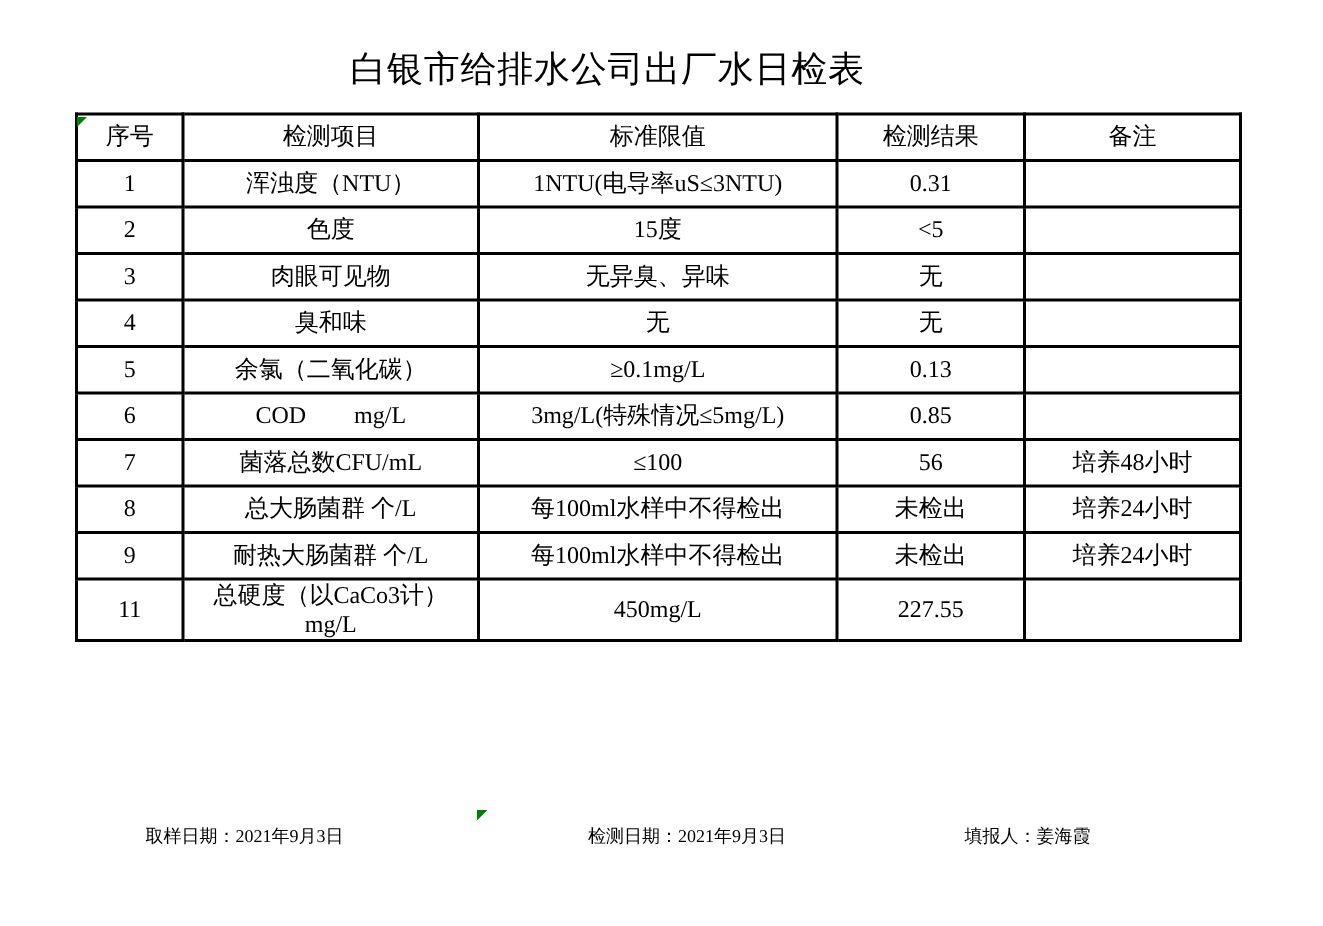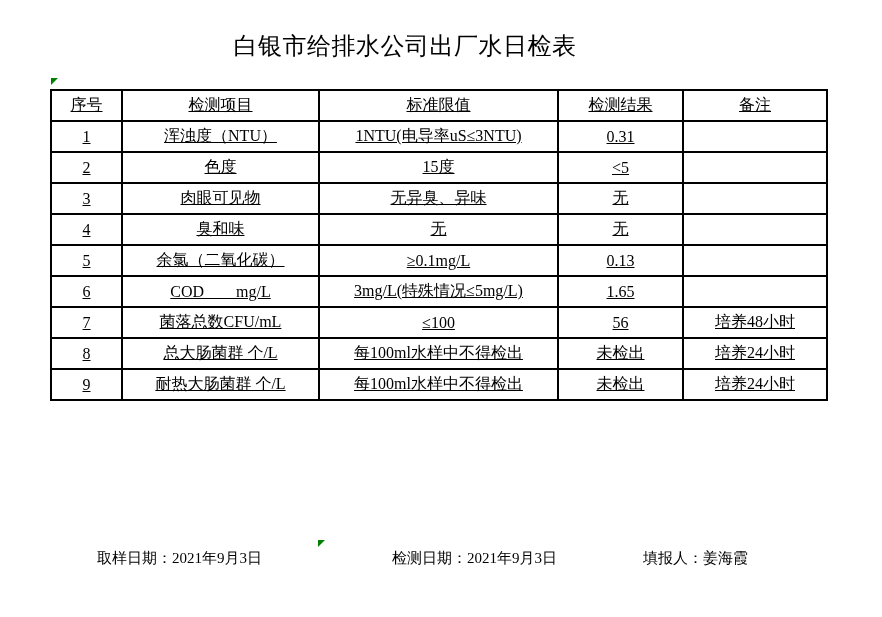--- a/index.html
+++ b/index.html
@@ -23,25 +23,24 @@
     width: 810px;
     margin: 0;
     text-align: center;
     font-size: 24px;
     font-weight: normal;
     letter-spacing: 0.5px;
   }
   table.report-table {
     position: absolute;
     left: 50px;
-    top: 89px;
+    top: 75px;
     border-collapse: collapse;
     table-layout: fixed;
     width: 776px;
-    text-decoration: underline;
   }
   table.report-table col.c0 { width: 71px;  }
   table.report-table col.c1 { width: 197px; }
   table.report-table col.c2 { width: 239px; }
   table.report-table col.c3 { width: 125px; }
   table.report-table col.c4 { width: 144px; }
   table.report-table th,
   table.report-table td {
     border: 2px solid #000000;
     height: 29px;            
@@ -60,21 +59,21 @@
     clip-path: polygon(0 0, 100% 0, 0 100%);
   }
   .marker-top    { left: 51px;  top: 78px;  }
   .marker-bottom { left: 318px; top: 540px; }
   .footer {
     position: absolute;
     left: 0;
     top: 549px;
     width: 770px;
     height: 22px;
-    font-size: 15px;
+    font-size: 12px;
   }
   .footer span { position: absolute; white-space: nowrap; }
   .footer .sampling { left: 97px;  }
   .footer .testdate { left: 392px; }
   .footer .reporter { left: 643px; }
 </style>
 </head>
 <body>
 
 <div class="page">
@@ -131,21 +130,21 @@
           <td>5</td>
           <td>余氯（二氧化碳）</td>
           <td>≥0.1mg/L</td>
           <td>0.13</td>
           <td></td>
         </tr>
         <tr>
           <td>6</td>
           <td>COD        mg/L</td>
           <td>3mg/L(特殊情况≤5mg/L)</td>
-          <td>1.65</td>
+          <td>0.85</td>
           <td></td>
         </tr>
         <tr>
           <td>7</td>
           <td>菌落总数CFU/mL</td>
           <td>≤100</td>
           <td>56</td>
           <td>培养48小时</td>
         </tr>
         <tr>
@@ -155,20 +154,27 @@
           <td>未检出</td>
           <td>培养24小时</td>
         </tr>
         <tr>
           <td>9</td>
           <td>耐热大肠菌群 个/L</td>
           <td>每100ml水样中不得检出</td>
           <td>未检出</td>
           <td>培养24小时</td>
         </tr>
+        <tr>
+          <td>11</td>
+          <td>总硬度（以CaCo3计）mg/L</td>
+          <td>450mg/L</td>
+          <td>227.55</td>
+          <td></td>
+        </tr>
       </tbody>
   </table>
 
   <div class="corner-marker marker-top" style="background: rgb(0, 128, 0);"></div>
   <div class="corner-marker marker-bottom" style="background: rgb(0, 128, 0);"></div>
 
   <div class="footer">
     <span class="sampling">取样日期：2021年9月3日</span>
     <span class="testdate">检测日期：2021年9月3日</span>
     <span class="reporter">填报人：姜海霞</span>

